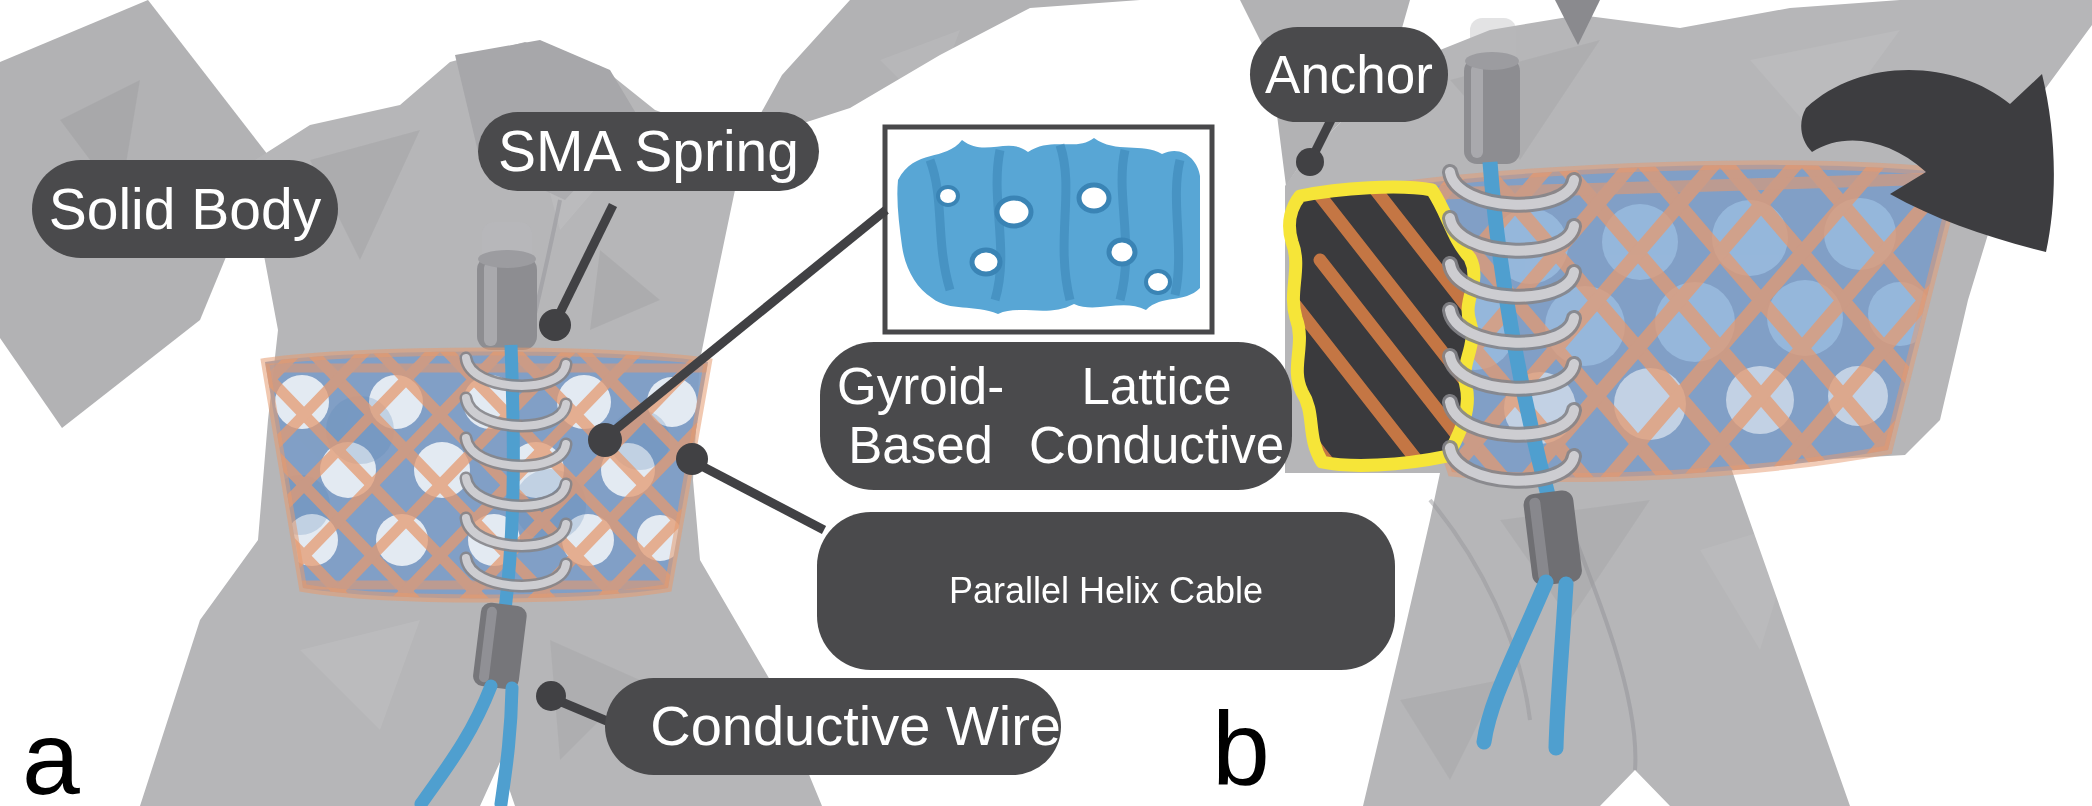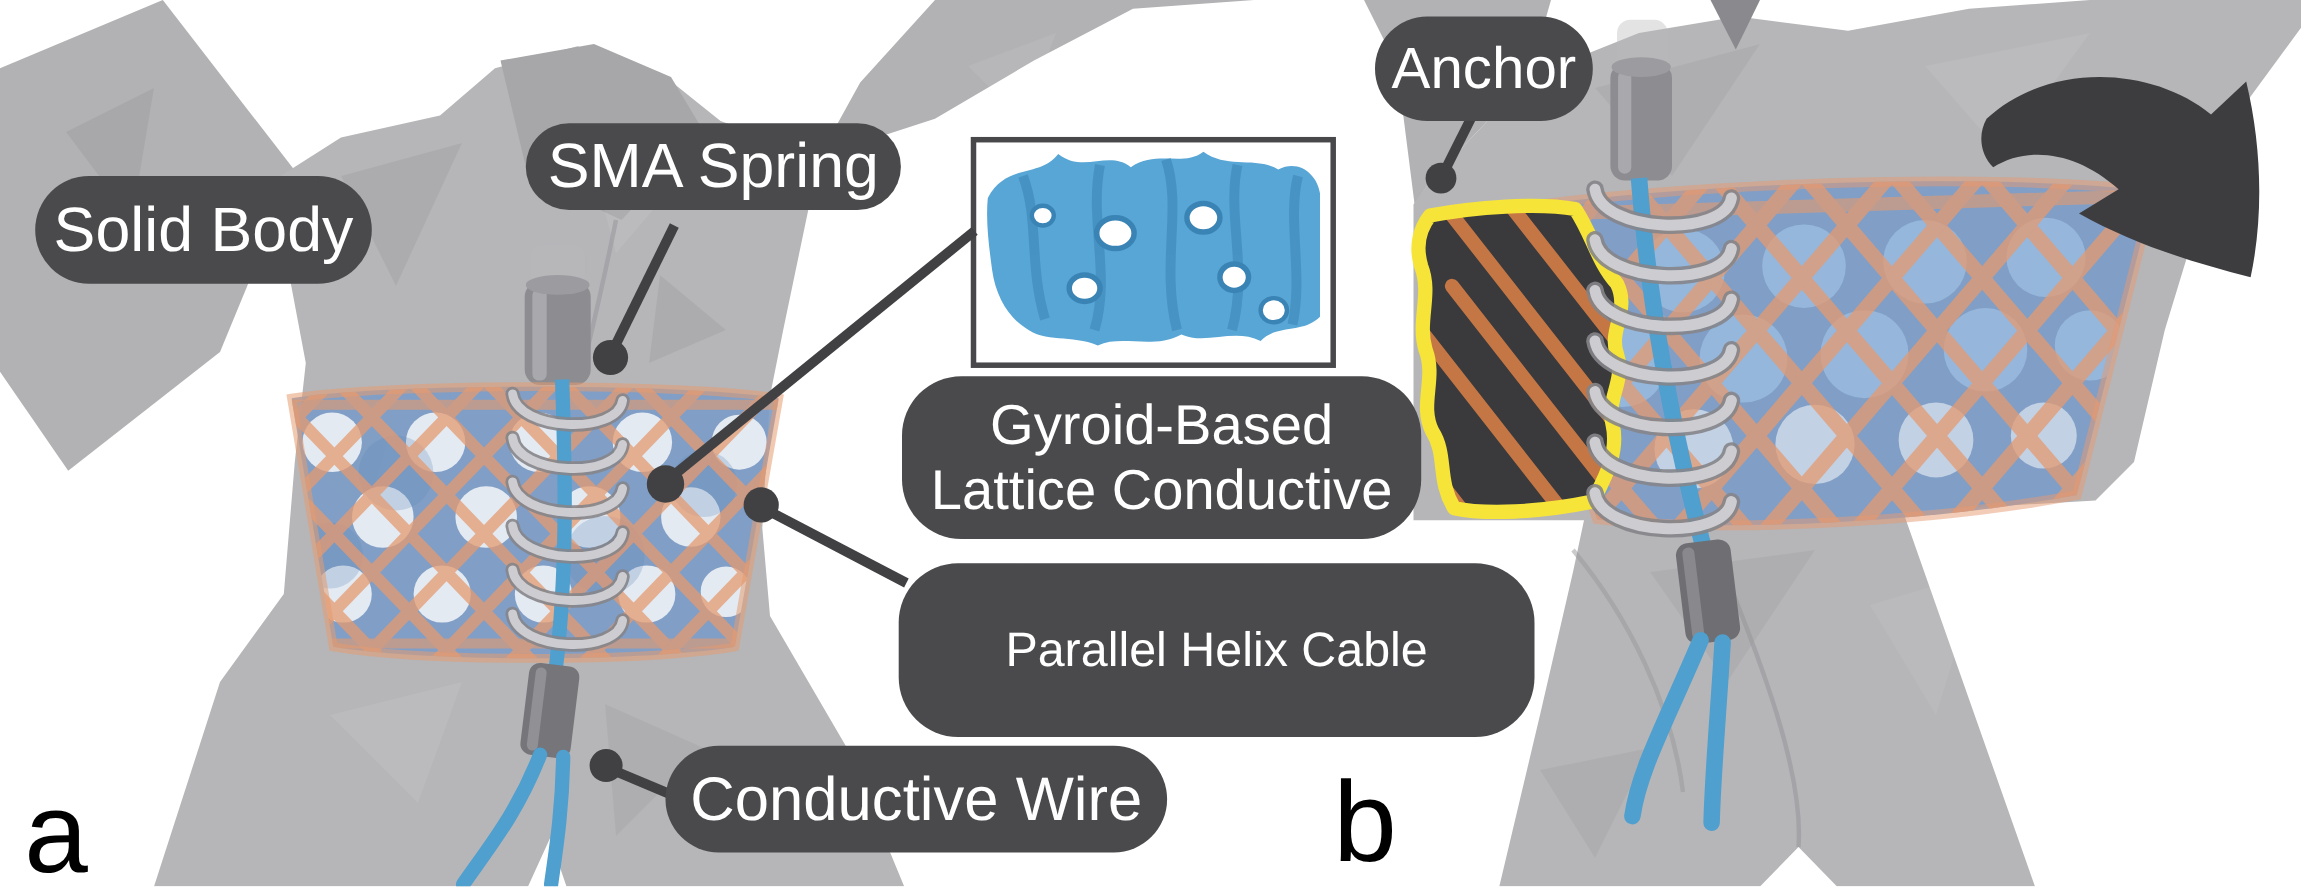--- a/index.html
+++ b/index.html
@@ -6,31 +6,31 @@
   #stage{
     position:relative;width:2092px;height:806px;overflow:hidden;background:#ffffff;
     font-family:"Liberation Sans",sans-serif;
   }
   #stage svg{position:absolute;left:0;top:0;}
   .pill{
     position:absolute;background:#4a4a4c;color:#ffffff;border-radius:54px;
     display:flex;align-items:center;justify-content:center;text-align:center;
     line-height:1.16;z-index:5;white-space:nowrap;
   }
-  .pill.multiline{flex-direction:column;white-space:normal;}
+  .pill.multiline{flex-direction:row;white-space:normal;}
   .panel-letter{
     position:absolute;color:#000000;font-size:104px;line-height:1;z-index:6;
     font-family:"Liberation Sans",sans-serif;
   }
   #pill-solid-body     {left:32px;  top:160px; width:306px; height:98px;  font-size:57px;}
   #pill-sma-spring     {left:478px; top:112px; width:341px; height:79px;  font-size:57px;}
   #pill-gyroid         {left:820px; top:342px; width:472px; height:148px; font-size:51px;}
-  #pill-parallel-helix {left:817px; top:512px; width:578px; height:158px; font-size:44px;}
-  #pill-conductive-wire{left:605px; top:678px; width:456px; height:97px;  font-size:56px;}
-  #pill-anchor         {left:1250px;top:15px;  width:198px; height:95px;  font-size:53px;}
+  #pill-parallel-helix {left:817px; top:512px; width:578px; height:158px; font-size:36px;}
+  #pill-conductive-wire{left:605px; top:678px; width:456px; height:97px;  font-size:56px;justify-content:flex-end;}
+  #pill-anchor         {left:1250px;top:27px;  width:198px; height:95px;  font-size:53px;}
   #letter-a{left:22px;  top:706px;}
   #letter-b{left:1212px;top:696px;}
 </style>
 </head>
 <body>
 
 <div id="stage">
 
 <svg width="2092" height="806" viewBox="0 0 2092 806">
   <defs>

